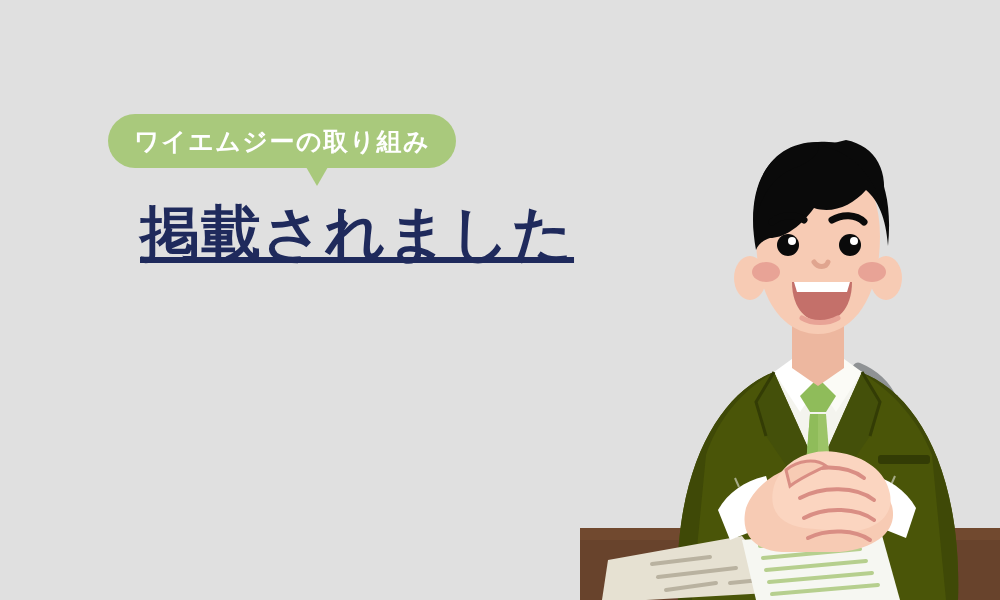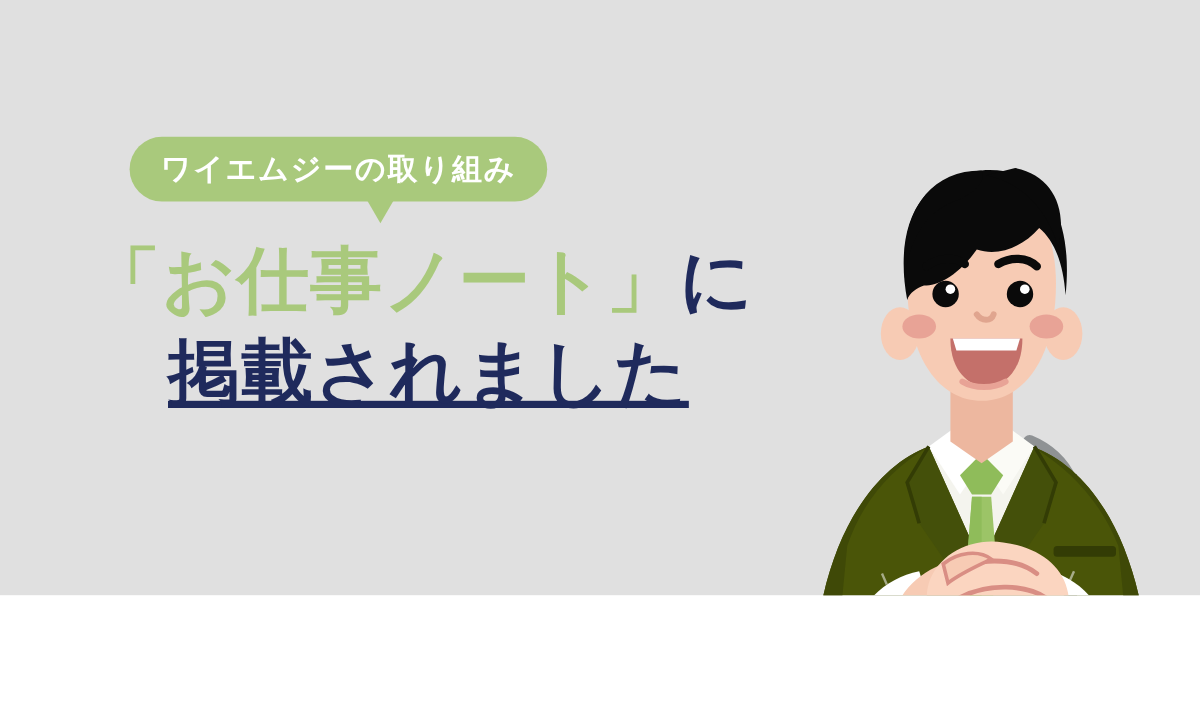--- a/index.html
+++ b/index.html
@@ -9,21 +9,21 @@
   body {
     width: 1000px;
     height: 600px;
     overflow: hidden;
     font-family: "Liberation Sans", "DejaVu Sans", sans-serif;
   }
 
   #banner {
     position: relative;
     width: 1000px;
-    height: 496px;
+    height: 600px;
     background: #e0e0e0;
     overflow: hidden;
   }
 
   
   #text-block {
     position: absolute;
     left: 0;
     top: 0;
     width: 620px;
@@ -99,23 +99,20 @@
 <div id="banner">
 
   <div id="text-block">
 
     <div id="eyebrow-badge">
       <span id="eyebrow-badge-label">ワイエムジーの取り組み</span>
     </div>
     <div id="eyebrow-badge-tail"></div>
 
     <div id="headline">
-      <div class="headline-line" id="headline-line-1">
-        <span class="accent-green">「お仕事ノート」</span><span>に</span>
-      </div>
       <div class="headline-line" id="headline-line-2">掲載されました</div>
     </div>
 
   </div>
 
   <div id="illustration">
     <svg width="440" height="600" viewBox="0 0 440 600" xmlns="http://www.w3.org/2000/svg">
 
       <g>
         <path d="M332 395 L332 530" stroke="#8f9294" stroke-width="11" fill="none"></path>

